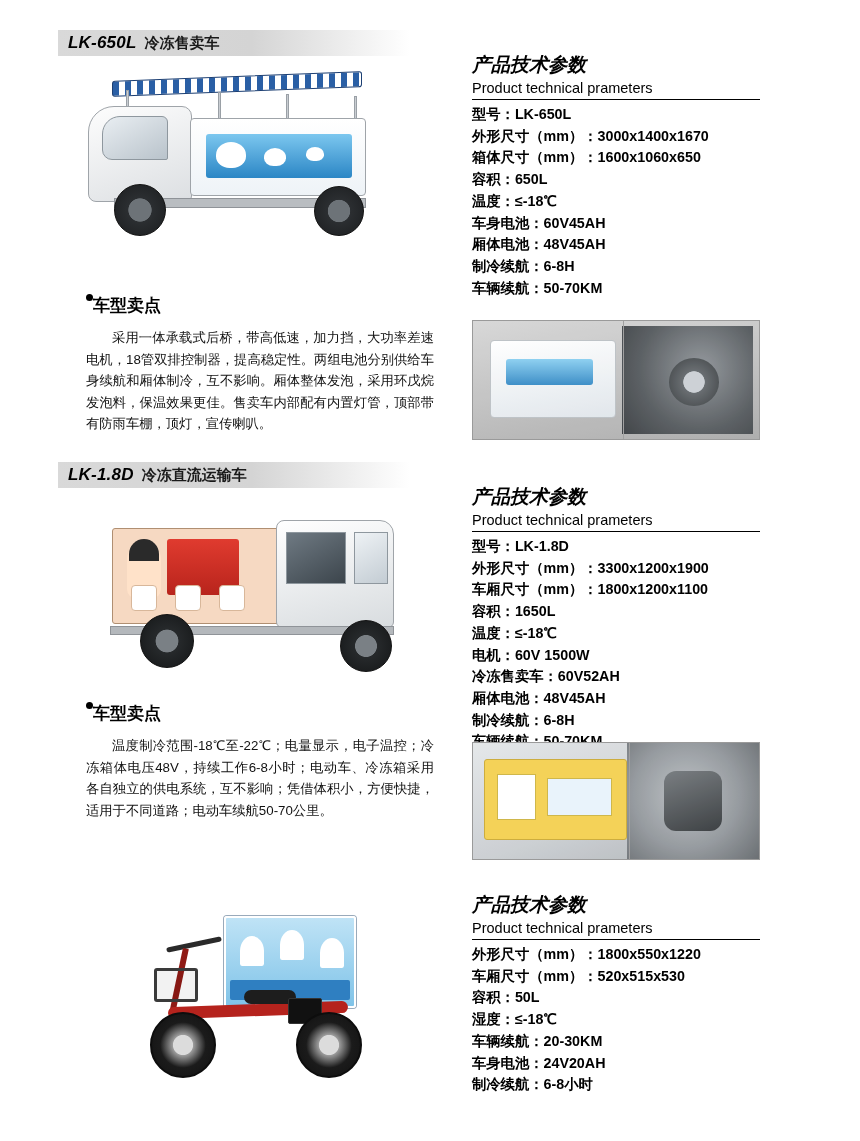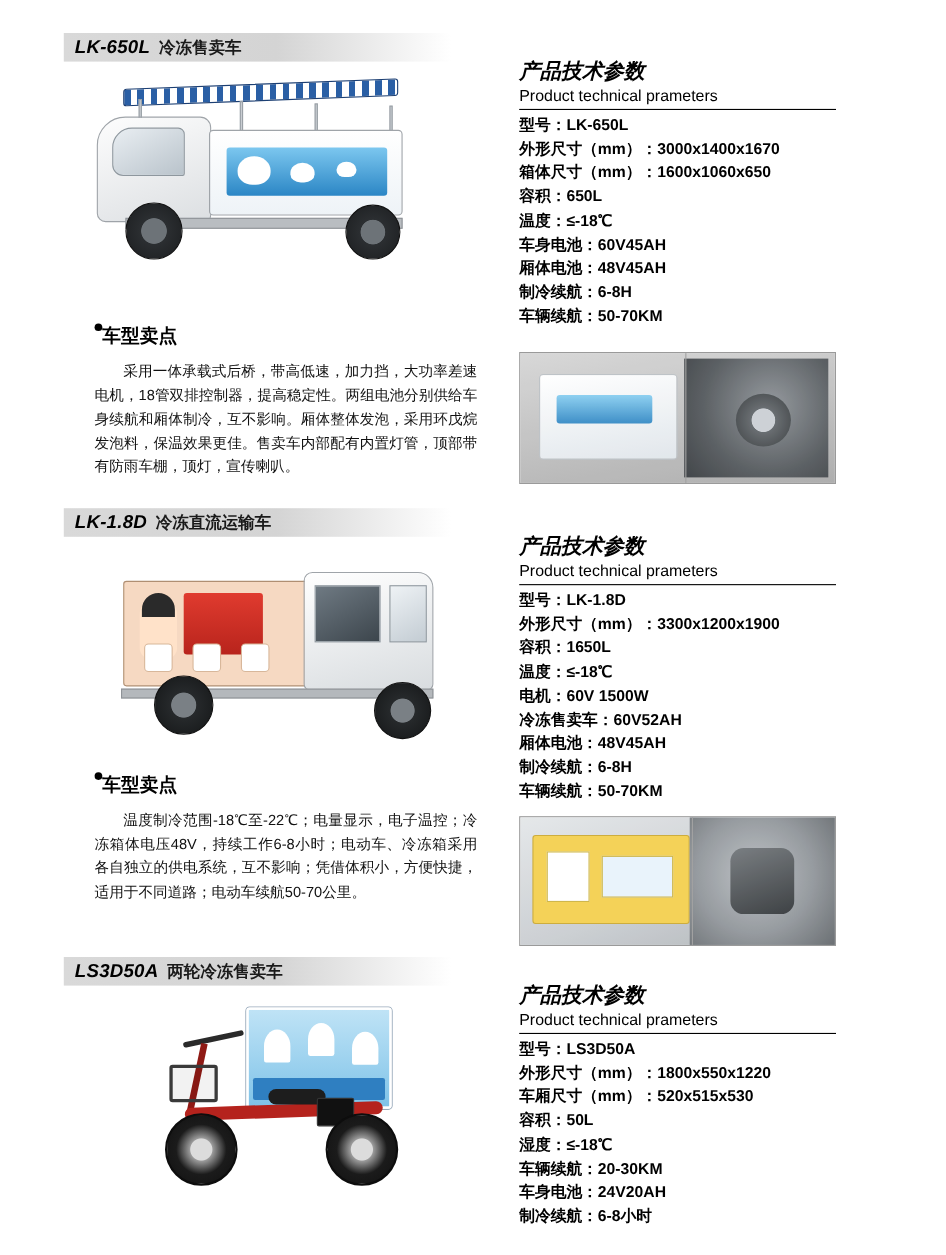--- a/index.html
+++ b/index.html
@@ -336,20 +336,21 @@
     </div>
     <p class="body-text" style="margin:10px 0 0 0;">温度制冷范围-18℃至-22℃；电量显示，电子温控；冷冻箱体电压48V，持续工作6-8小时；电动车、冷冻箱采用各自独立的供电系统，互不影响；凭借体积小，方便快捷，适用于不同道路；电动车续航50-70公里。</p>
   </div>
 
   <div style="position:absolute; left:472px; top:484px; width:288px;">
     <p class="spec-title-cn">产品技术参数</p>
     <p class="spec-title-en">Product technical prameters</p>
     <ul class="spec-list">
       <li>型号：LK-1.8D</li>
       <li>外形尺寸（mm）：3300x1200x1900</li>
+      <li>车厢尺寸（mm）：1800x1200x1100</li>
       <li>容积：1650L</li>
       <li>温度：≤-18℃</li>
       <li>电机：60V 1500W</li>
       <li>冷冻售卖车：60V52AH</li>
       <li>厢体电池：48V45AH</li>
       <li>制冷续航：6-8H</li>
       <li>车辆续航：50-70KM</li>
     </ul>
   </div>
 
@@ -359,26 +360,20 @@
       <div style="position:absolute; left:8%; top:18%; width:28%; height:58%; background:#fff; border:1px solid #cbb13c;"></div>
       <div style="position:absolute; left:44%; top:22%; width:46%; height:48%; background:#e8f2fb; border:1px solid #cbb13c;"></div>
     </div>
     <div class="ph-comp" style="left:54%; top:0; width:46%; height:100%; position:absolute;">
       <div class="cyl"></div>
     </div>
     <div class="divider-v" style="left:156px;"></div>
     <div class="blurveil"></div>
   </div>
 
-  <div class="product" style="left:58px; top:870px; width:390px;">
-    <div class="titlebar" style="width:352px;">
-      <span class="model">LS3D50A</span>
-      <span class="cname">两轮冷冻售卖车</span>
-    </div>
-  </div>
 
   <div class="v3" style="position:absolute; left:128px; top:912px; width:258px; height:190px;">
     <div class="bbox">
       <div class="cone c1"></div>
       <div class="cone c2"></div>
       <div class="cone c3"></div>
       <div class="strip"></div>
     </div>
     <div class="bar"></div>
     <div class="fork"></div>
@@ -387,21 +382,20 @@
     <div class="seat"></div>
     <div class="pad"></div>
     <div class="wheel" style="left:22px; top:100px; width:66px; height:66px;"></div>
     <div class="wheel" style="left:168px; top:100px; width:66px; height:66px;"></div>
   </div>
 
   <div style="position:absolute; left:472px; top:892px; width:288px;">
     <p class="spec-title-cn">产品技术参数</p>
     <p class="spec-title-en">Product technical prameters</p>
     <ul class="spec-list">
-      <li>型号：LS3D50A</li>
       <li>外形尺寸（mm）：1800x550x1220</li>
       <li>车厢尺寸（mm）：520x515x530</li>
       <li>容积：50L</li>
       <li>湿度：≤-18℃</li>
       <li>车辆续航：20-30KM</li>
       <li>车身电池：24V20AH</li>
       <li>制冷续航：6-8小时</li>
     </ul>
   </div>
 

